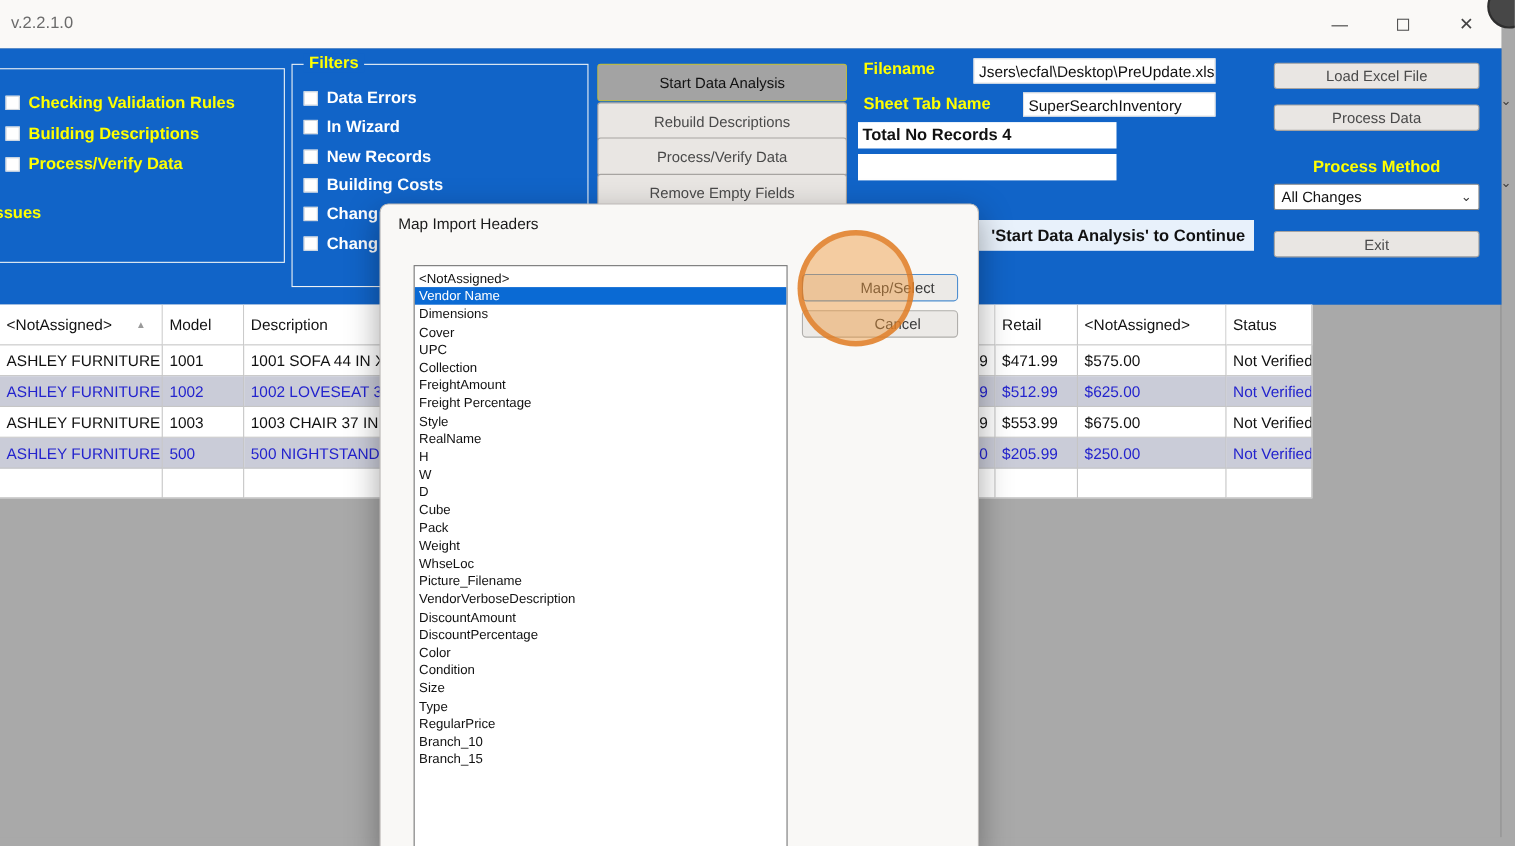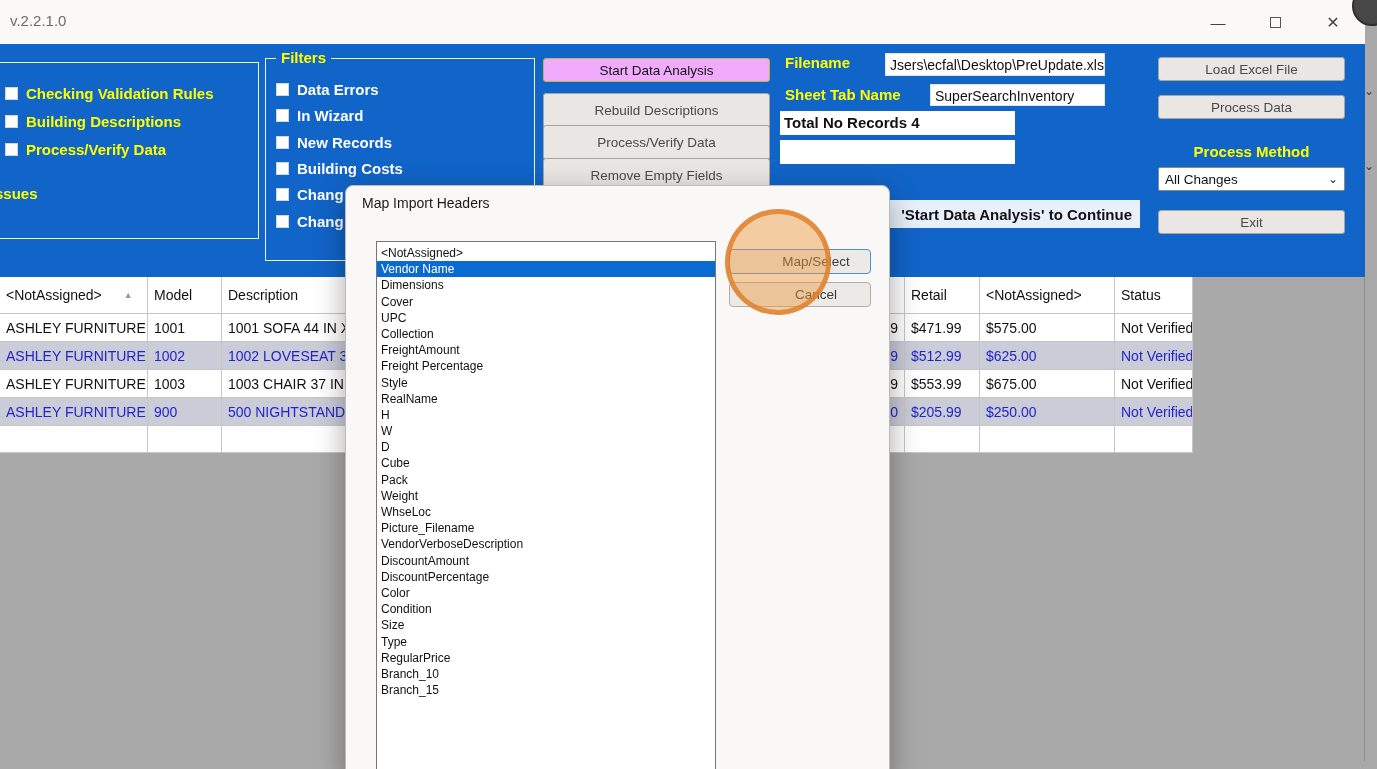--- a/index.html
+++ b/index.html
@@ -32,21 +32,21 @@
   .cb-row { position:absolute; left:10px; display:flex; align-items:center; gap:8px; height:17px; }
   .cb { width:13px; height:13px; background:#fff; border:1px solid #cfd6de; flex:0 0 13px; }
   .cb-label { font-size:15px; font-weight:700; white-space:nowrap; }
   .yellow { color:#ffff00; }
   .white { color:#ffffff; }
   #cut-label { position:absolute; left:0; top:122px; color:#ffff00; font-weight:700; font-size:15px; }
 
   .mid-btn { position:absolute; left:543px; width:227px; height:35px; border:1px solid #a7a4a1;
              border-radius:3px; background:#e9e6e3; color:#4a4a4a; font-size:13.5px;
              font-family:"Liberation Sans",sans-serif; cursor:pointer; }
-  .mid-btn.primary { background:#f0abfc; color:#111; border-color:#b9b94a; font-weight:400; height:24px; }
+  .mid-btn.primary { background:#a3a3a3; color:#111; border-color:#b9b94a; font-weight:400; height:34px; }
 
   .blue-label { position:absolute; color:#ffff00; font-weight:700; font-size:15px; white-space:nowrap; }
   .field { position:absolute; background:#fff; border:1px solid #e3e3e3; font-size:14px;
            color:#111; padding:3px 4px; white-space:nowrap; overflow:hidden; }
   .bold-box { position:absolute; background:#fff; font-size:15px; font-weight:700; color:#111;
               padding:3px 4px; white-space:nowrap; }
 
   .right-btn { position:absolute; left:1158px; width:187px; height:24px; border:1px solid #a7a4a1;
                border-radius:3px; background:#e9e6e3; color:#4a4a4a; font-size:13.5px;
                font-family:"Liberation Sans",sans-serif; cursor:pointer; }
@@ -217,21 +217,21 @@
           <div class="cell c0">ASHLEY FURNITURE</div>
           <div class="cell c1">1003</div>
           <div class="cell c2">1003 CHAIR 37 IN</div>
           <div class="cell c3">9</div>
           <div class="cell c4">$553.99</div>
           <div class="cell c5">$675.00</div>
           <div class="cell c6">Not Verified</div>
         </div>
         <div class="grid-row data hl">
           <div class="cell c0">ASHLEY FURNITURE</div>
-          <div class="cell c1">900</div>
+          <div class="cell c1">500</div>
           <div class="cell c2">500 NIGHTSTAND</div>
           <div class="cell c3">0</div>
           <div class="cell c4">$205.99</div>
           <div class="cell c5">$250.00</div>
           <div class="cell c6">Not Verified</div>
         </div>
         <div class="grid-row data">
           <div class="cell c0"></div>
           <div class="cell c1"></div>
           <div class="cell c2"></div>

